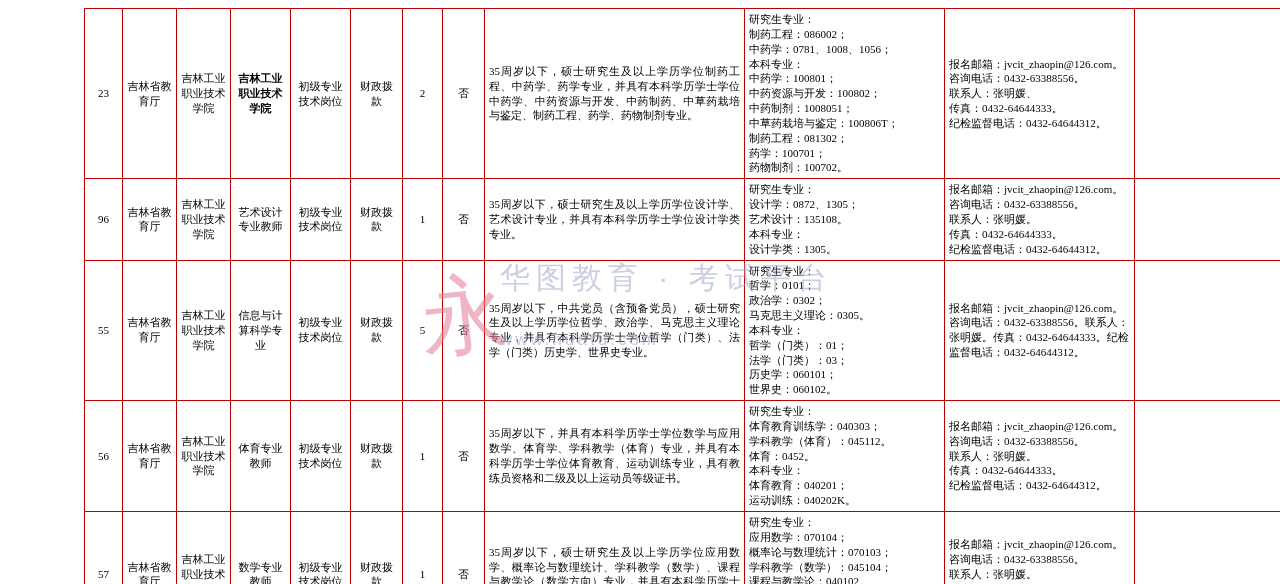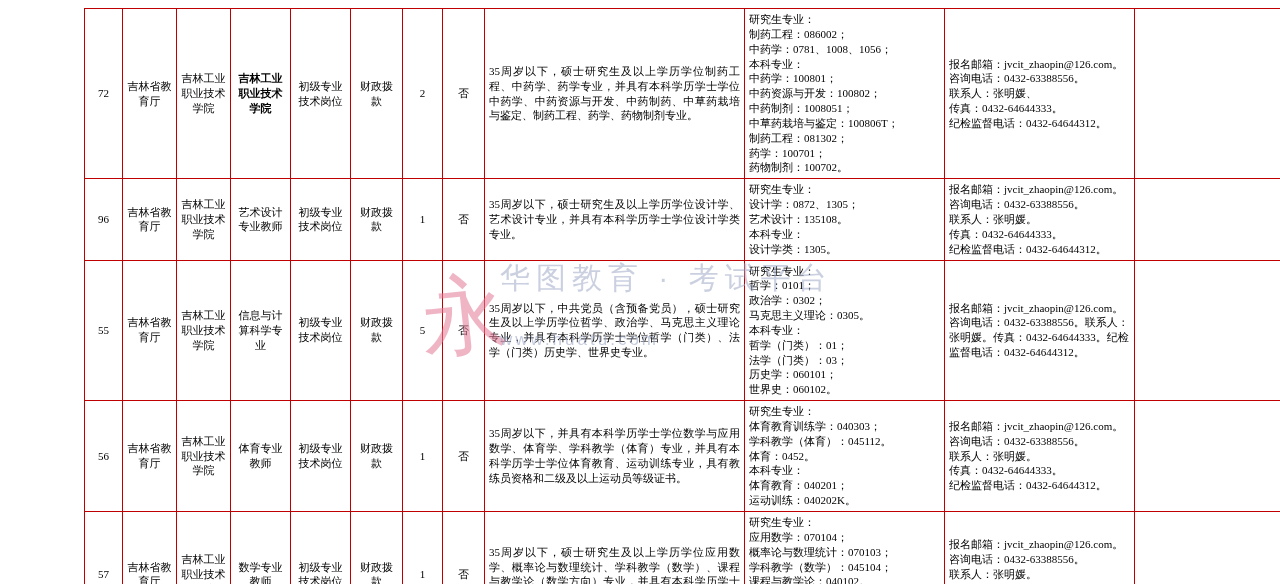--- a/index.html
+++ b/index.html
@@ -123,21 +123,21 @@
         <col class="c-num">
         <col class="c-exam">
       <col class="c-cond">
         <col class="c-major">
         <col class="c-contact">
         <col class="c-note">
     </colgroup>
     <tbody>
 
       <tr>
-        <td class="ctr">72</td>
+        <td class="ctr">23</td>
         <td class="vert-narrow">吉林省教育厅</td>
         <td class="vert-narrow">吉林工业职业技术学院</td>
         <td class="vert-narrow bold">吉林工业职业技术学院</td>
         <td class="vert-narrow">初级专业技术岗位</td>
         <td class="vert-narrow">财政拨款</td>
         <td class="ctr">2</td>
         <td class="ctr">否</td>
         <td class="cell-just">35周岁以下，硕士研究生及以上学历学位制药工程、中药学、药学专业，并具有本科学历学士学位中药学、中药资源与开发、中药制药、中草药栽培与鉴定、制药工程、药学、药物制剂专业。</td>
         <td class="pre small">研究生专业：
 制药工程：086002；

